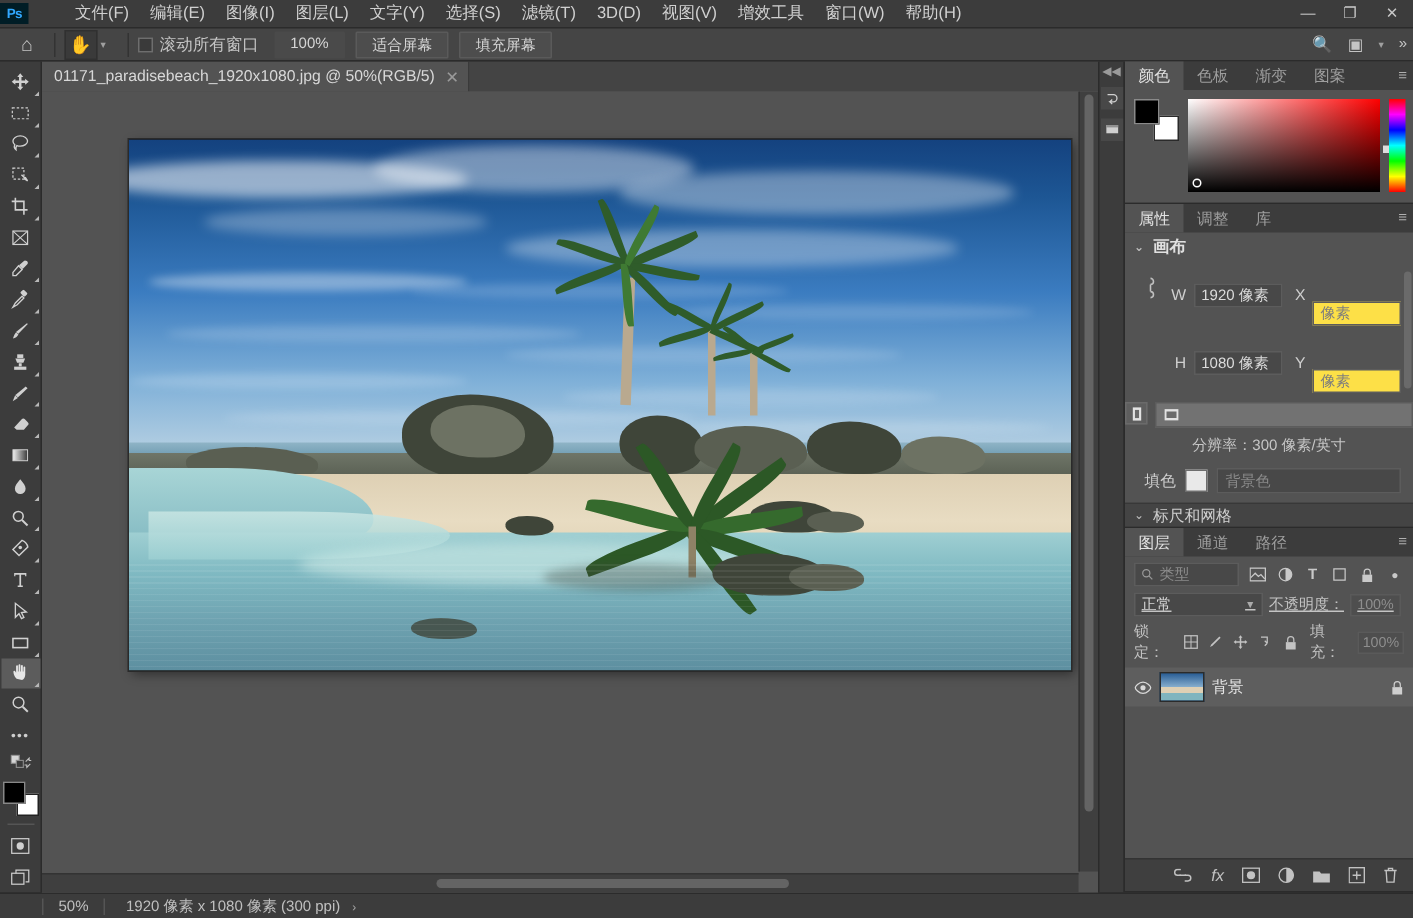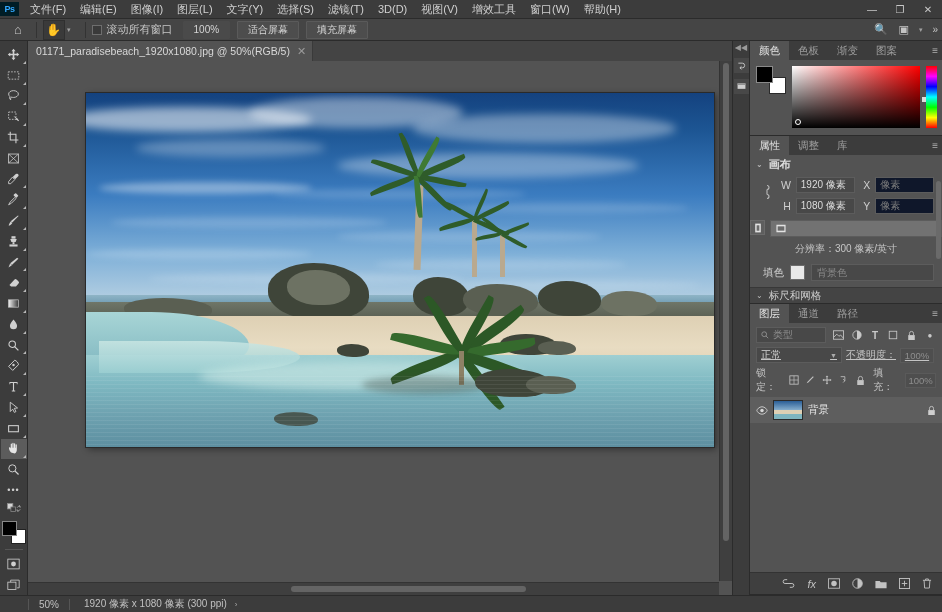--- a/index.html
+++ b/index.html
@@ -15,21 +15,21 @@
   .app { position:absolute; inset:0; display:flex; flex-direction:column; }
 
   
   .menubar {
     height: 19px; background:#3c3c3c; display:flex; align-items:center;
     flex-shrink:0; border-bottom:1px solid #2b2b2b; position:relative;
   }
   .ps-logo {
     width:19px; height:14px; background:#001d26; color:#31a8ff;
     font-size:9px; font-weight:bold; display:flex; align-items:center;
-    justify-content:center; margin-right:4px; letter-spacing:-0.5px;
+    justify-content:center; margin-right:24px; letter-spacing:-0.5px;
   }
   .menu-item {
     padding: 0 7px; height:19px; line-height:19px; font-size:11px;
     color:#d0d0d0; white-space:nowrap; cursor:default;
   }
   .win-controls { position:absolute; right:0; top:0; height:19px; display:flex; }
   .win-btn { width:28px; height:19px; display:flex; align-items:center; justify-content:center; color:#c8c8c8; font-size:10px; }
 
   
   .optionsbar {
@@ -146,21 +146,21 @@
   .doc-ico { width:13px; height:15px; border:1px solid #b8b8b8; position:relative; }
   .doc-ico:after { content:''; position:absolute; right:-1px; top:-1px; border-width:0 5px 5px 0;
      border-style:solid; border-color:transparent #535353 transparent transparent; }
   .sec-head { display:flex; align-items:center; gap:6px; padding:2px 8px 4px 6px; font-size:11px; color:#e0e0e0; font-weight:bold;}
   .chev { font-size:8px; color:#bdbdbd; }
   .row { display:flex; align-items:center; gap:5px; padding:1px 8px 1px 30px; position:relative; }
   .lbl { width:12px; text-align:right; font-size:10.5px; color:#cfcfcf; }
   .fld { height:16px; background:#484848; border:1px solid #5c5c5c; display:flex;
      align-items:center; padding:0 4px; font-size:10px; color:#dcdcdc; }
   .fld.w { width:64px; }
-  .fld.dim { color:#7d7d7d; background:#0f172a; }
+  .fld.dim { color:#7d7d7d; background:#fde047;margin-top:24px; }
   .linkico { position:absolute; left:13px; top:8px; color:#c0c0c0; font-size:10px; }
   .btnrow { display:flex; gap:5px; justify-content:center; padding:5px 0 3px 0; }
   .sqbtn { width:15px; height:15px; background:#5e5e5e; border:1px solid #6a6a6a; display:flex;align-items:center;justify-content:center;color:#ddd;font-size:9px;}
   .sqbtn.sel { background:#727272; }
   .resline { text-align:center; font-size:10px; color:#c6c6c6; padding:2px 0 4px 0; }
   .selrow { display:flex; align-items:center; gap:6px; padding:2px 8px 2px 8px; }
   .selrow .k { width:26px; text-align:right; font-size:10.5px; color:#cfcfcf; }
   .sel {
     flex:1; height:17px; background:#484848; border:1px solid #5c5c5c;
     display:flex; align-items:center; padding:0 5px; font-size:10px; color:#dcdcdc;

